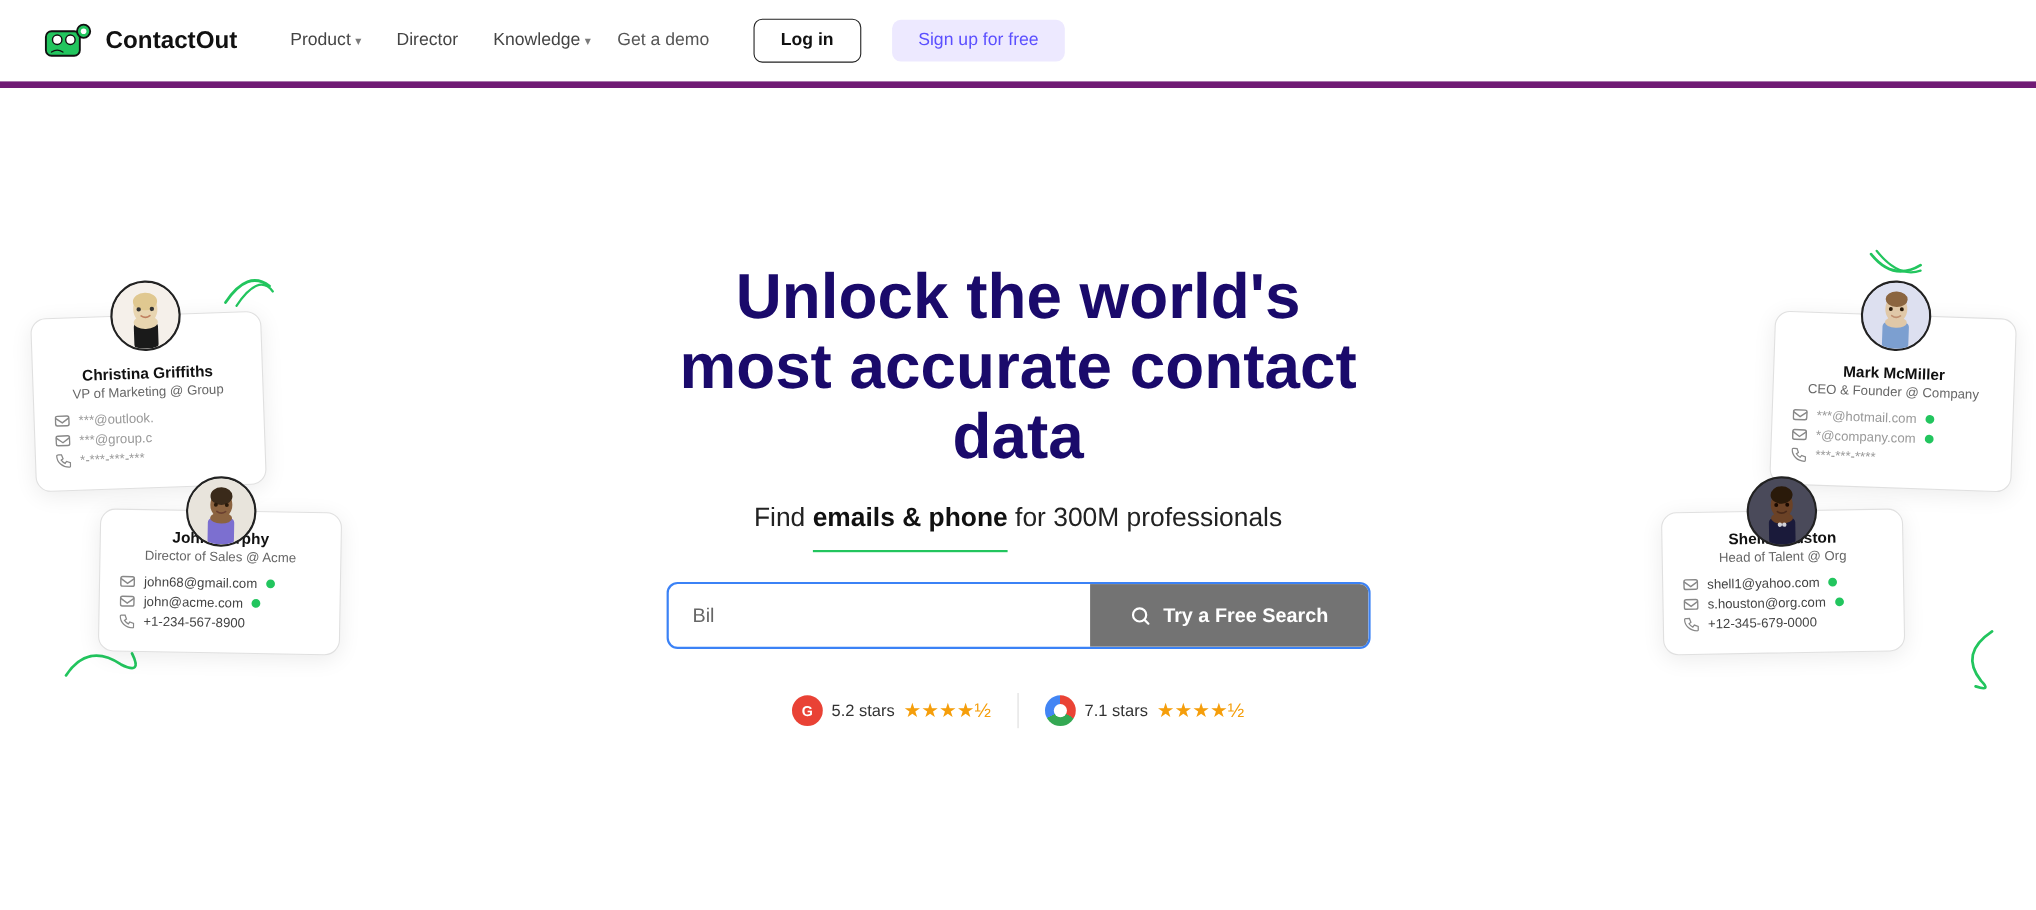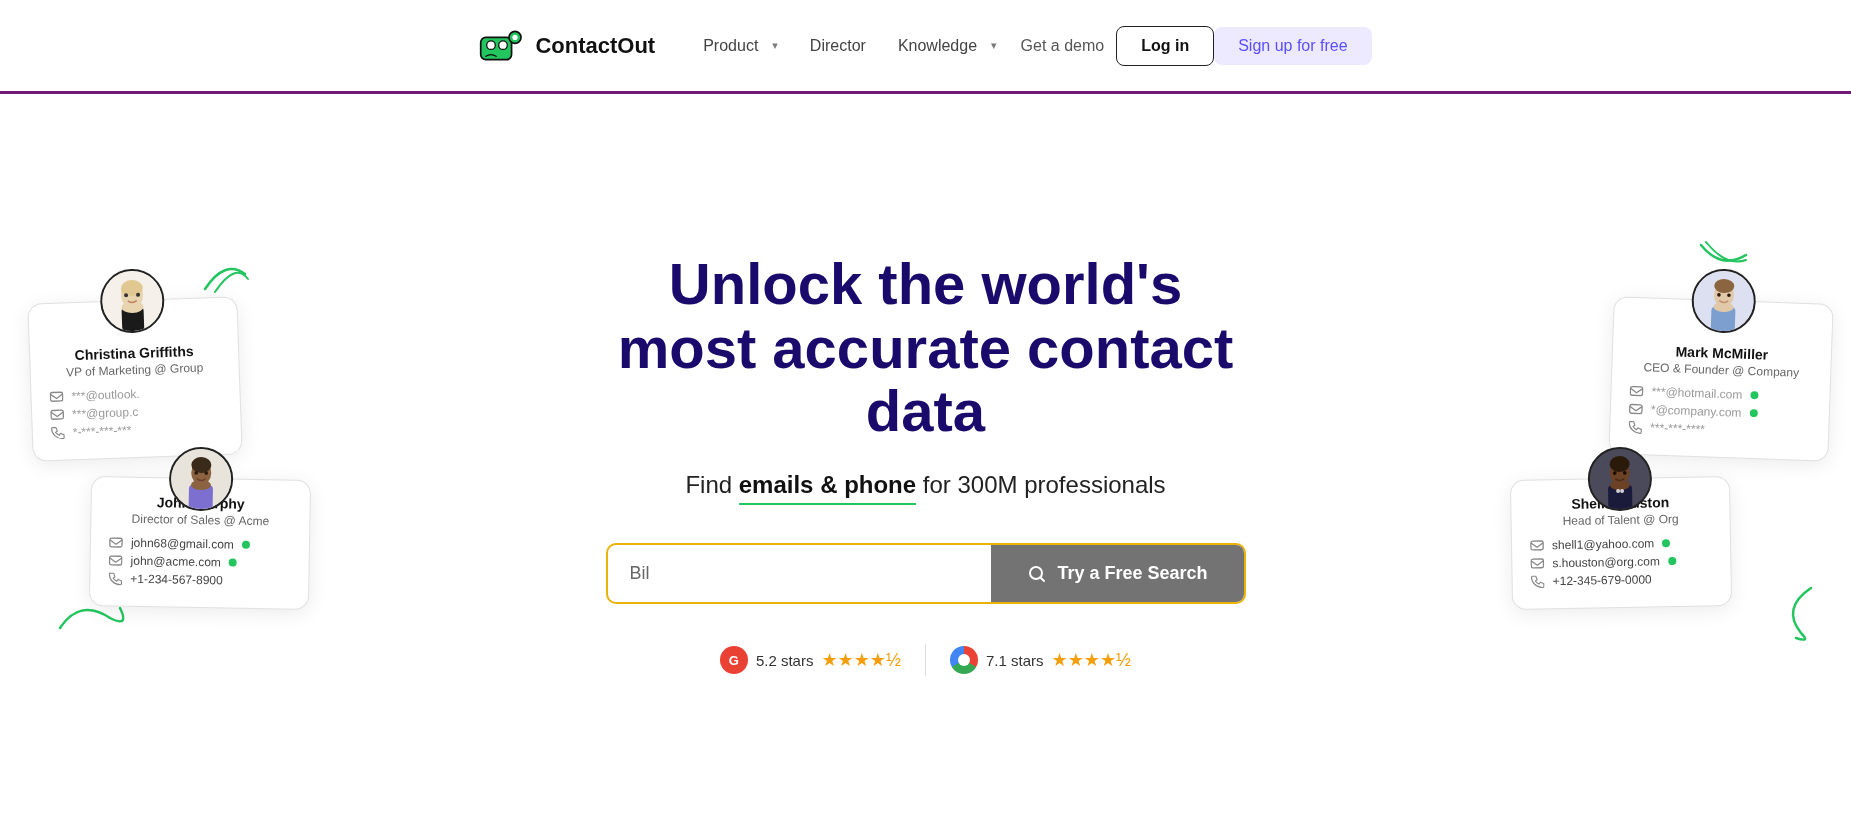--- a/index.html
+++ b/index.html
@@ -1,33 +1,33 @@
 <!DOCTYPE html>
 <html><head>
   <meta charset="utf-8">
   <style>
     * { margin: 0; padding: 0; box-sizing: border-box; }
     body { font-family: -apple-system, BlinkMacSystemFont, 'Segoe UI', sans-serif; background: #fff; overflow-x: hidden; }
 
     
     .navbar {
-      display: flex; align-items: center; justify-content: center;
-      padding: 0 40px; height: 94px; border-bottom: 3px solid #701a75;
+      display: flex; align-items: center; justify-content: flex-start;
+      padding: 0 40px; height: 80px; border-bottom: 6px solid #701a75;
       position: relative; z-index: 10;
     }
     .nav-left { display: flex; align-items: center; gap: 36px; }
     .logo { display: flex; align-items: center; gap: 8px; font-size: 22px; font-weight: 700; color: #111; text-decoration: none; }
     .logo-icon { width: 48px; height: 32px; }
     .nav-links { display: flex; align-items: center; gap: 8px; }
     .nav-link {
       font-size: 16px; color: #444; text-decoration: none;
-      padding: 6px 12px; display: flex; align-items: center; gap: 14px;
+      padding: 6px 12px; display: flex; align-items: center; gap: 4px;
       cursor: pointer;
     }
-    .nav-right { display: flex; align-items: center; gap: 0; }
+    .nav-right { display: flex; align-items: center; gap: 28px; }
     .btn-demo { font-size: 16px; color: #555; background: none; border: none; cursor: pointer; padding: 8px 12px; }
     .btn-login {
       font-size: 16px; font-weight: 600; color: #111; background: #fff;
       border: 1.5px solid #222; border-radius: 8px; padding: 10px 24px; cursor: pointer;
     }
     .btn-signup {
       font-size: 16px; font-weight: 400; color: #5b4fff; background: #ede9ff;
       border: none; border-radius: 8px; padding: 10px 24px; cursor: pointer;
     }
     .chevron { font-size: 11px; opacity: 0.7; }
@@ -47,21 +47,21 @@
       margin-bottom: 24px;
     }
     .hero-subtitle {
       font-size: 24px; color: #222; margin-bottom: 40px; line-height: 1.5;
     }
     .hero-subtitle span {
       font-weight: 700; color: #111;
       border-bottom: 2.5px solid #22c55e; padding-bottom: 1px;
     }
     .search-bar {
-      display: flex; border: 2px solid #eab308; border-radius: 10px;
+      display: flex; border: 2px solid #3b82f6; border-radius: 10px;
       overflow: hidden; margin-bottom: 40px; background: #fff;
     }
     .search-input {
       flex: 1; padding: 18px 22px; font-size: 18px; color: #666;
       border: none; outline: none; background: transparent;
     }
     .search-btn {
       background: #737373; color: #fff; border: none; padding: 18px 36px;
       font-size: 18px; font-weight: 600; cursor: pointer;
       display: flex; align-items: center; gap: 10px;
@@ -269,21 +269,21 @@
     </svg>
   </div>
 
   <svg style="position:absolute;left:200px;top:160px;z-index:1;" width="50" height="40" viewBox="0 0 50 40" fill="none">
     <path d="M5 35 Q25 5 45 20" stroke="#22c55e" stroke-width="2.5" fill="none" stroke-linecap="round"></path>
     <path d="M15 38 Q35 8 48 25" stroke="#22c55e" stroke-width="2" fill="none" stroke-linecap="round"></path>
   </svg>
 
   <div class="hero-center">
     <h1 class="hero-title">Unlock the world's most accurate contact data</h1>
-    <p class="hero-subtitle">Find <span style="font-weight:700;color:#111;border-bottom:2.5px solid #22c55e;padding-bottom:5px;">emails &amp; phone</span> for 300M professionals</p>
+    <p class="hero-subtitle">Find <span style="font-weight:700;color:#111;border-bottom:2.5px solid #22c55e;padding-bottom:16px;">emails &amp; phone</span> for 300M professionals</p>
     <div class="search-bar">
       <input class="search-input" type="text" value="Bil" placeholder="Bil" style="">
       <button class="search-btn">
         <svg viewBox="0 0 20 20" fill="none">
           <circle cx="9" cy="9" r="6" stroke="white" stroke-width="2"></circle>
           <path d="M13.5 13.5L17 17" stroke="white" stroke-width="2" stroke-linecap="round"></path>
         </svg>
         <span>Try a Free Search</span>
       </button>
     </div>

